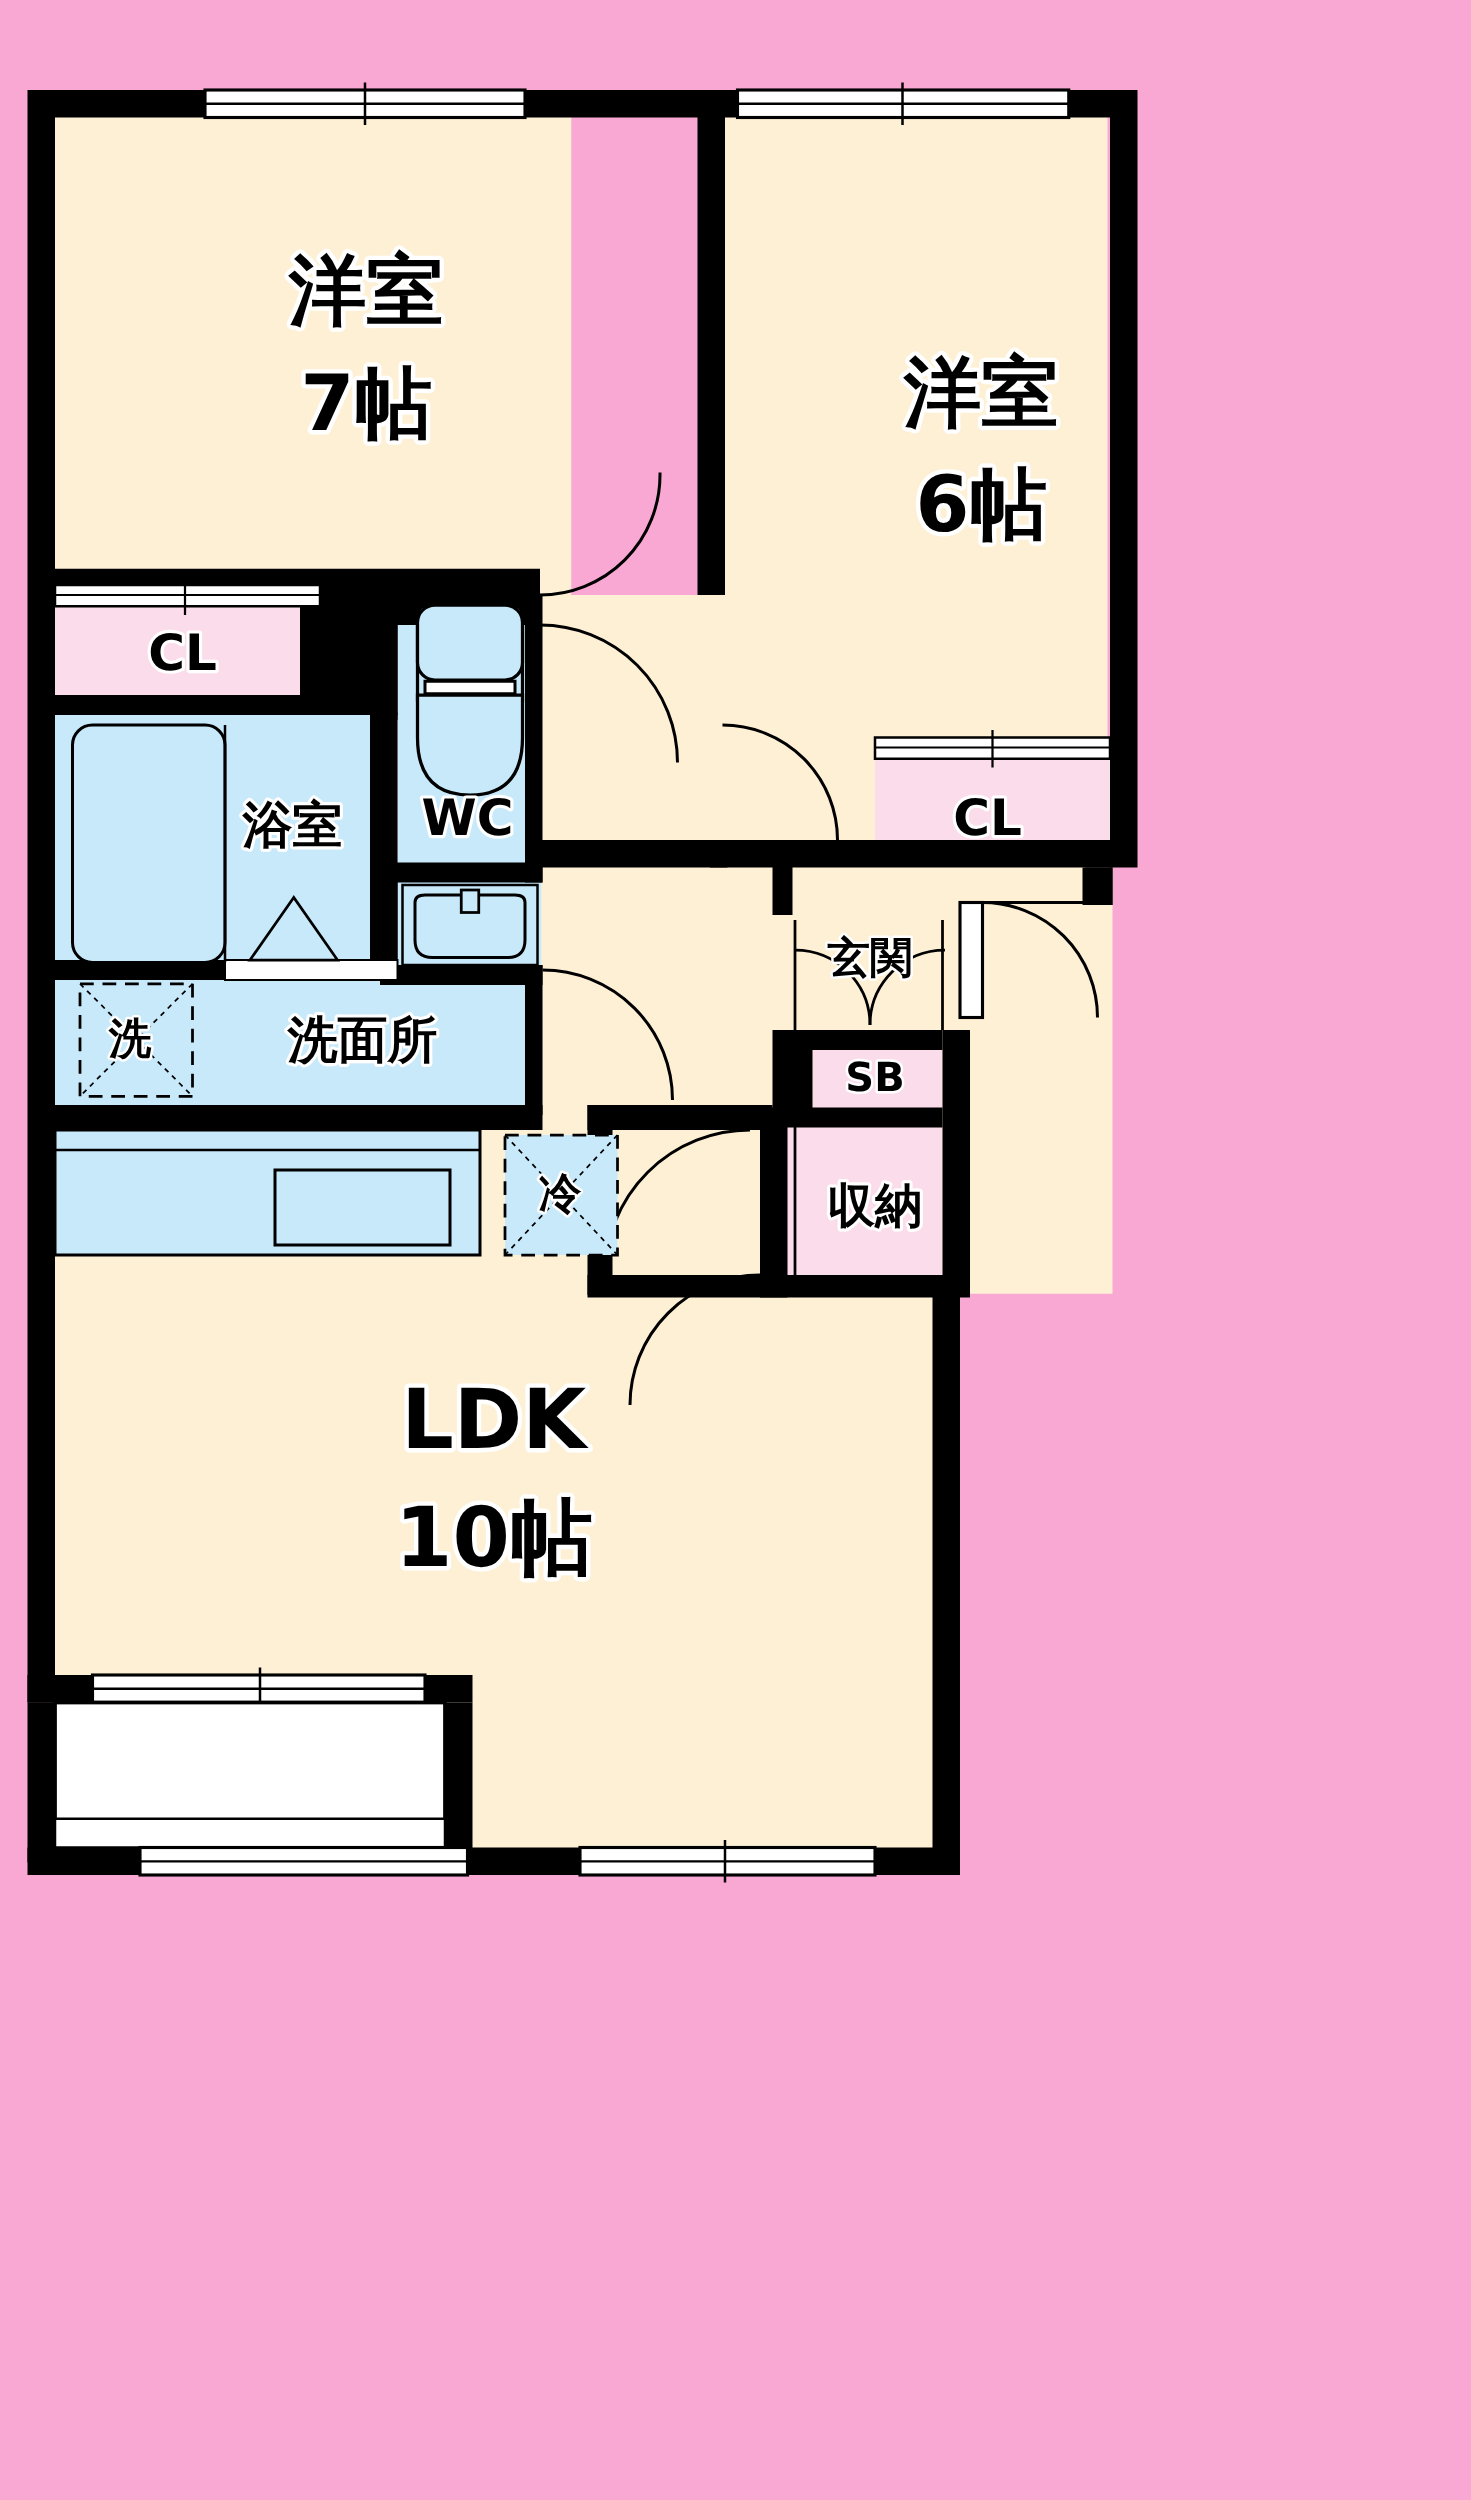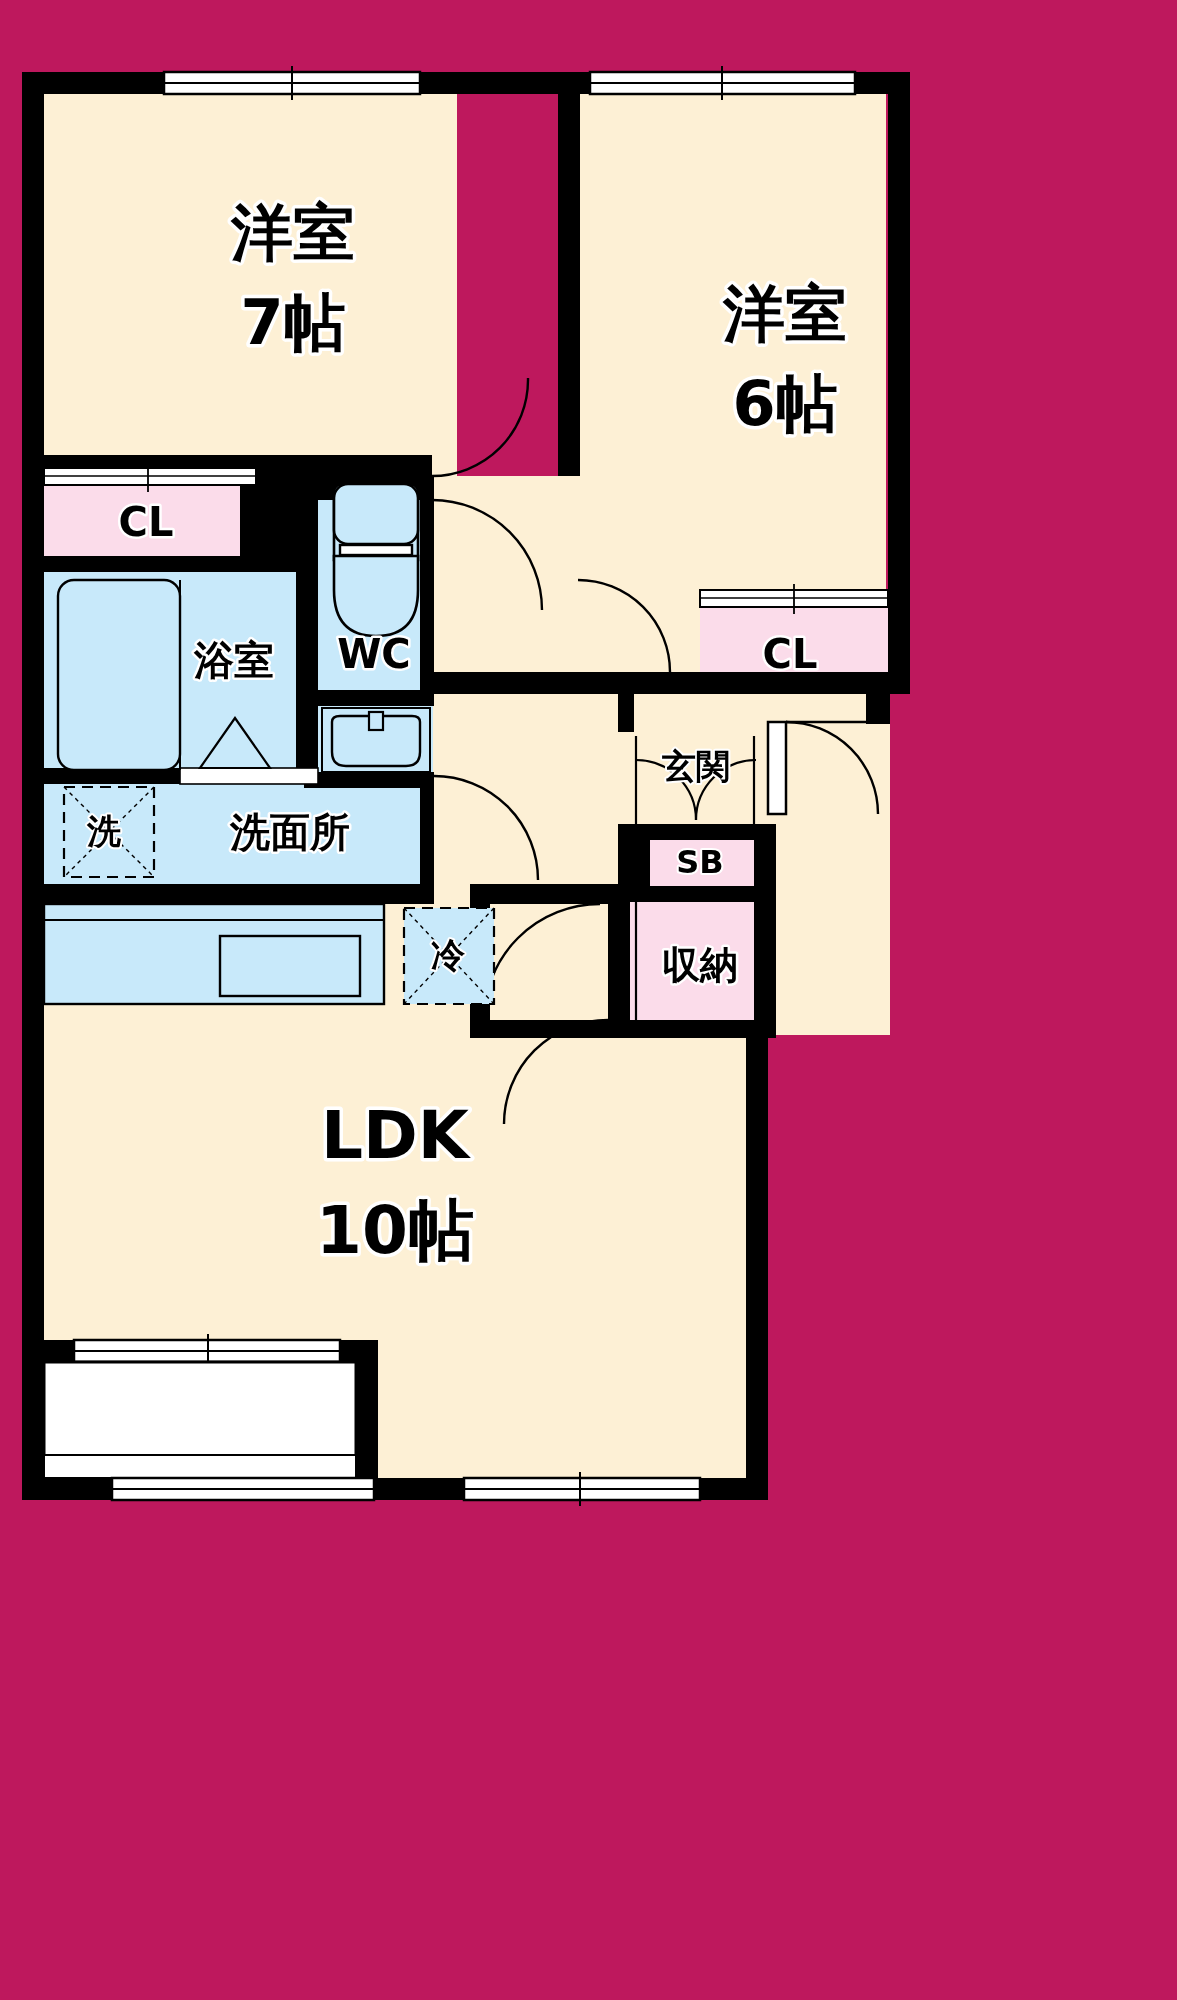--- a/index.html
+++ b/index.html
@@ -8,21 +8,21 @@
     padding: 0;
     background: #ffffff;
   }
   body {
     font-family: "Liberation Sans", "DejaVu Sans", sans-serif;
   }
   #floorplan-root {
     position: relative;
     width: 1177px;
     height: 2000px;
-    background: #be185d;
+    background: #f9a8d4;
     overflow: hidden;
   }
   svg.fp {
     display: block;
     width: 1177px;
     height: 2000px;
   }
   .rm-label {
     font-family: "DejaVu Sans", "Liberation Sans", sans-serif;
     font-weight: 700;

